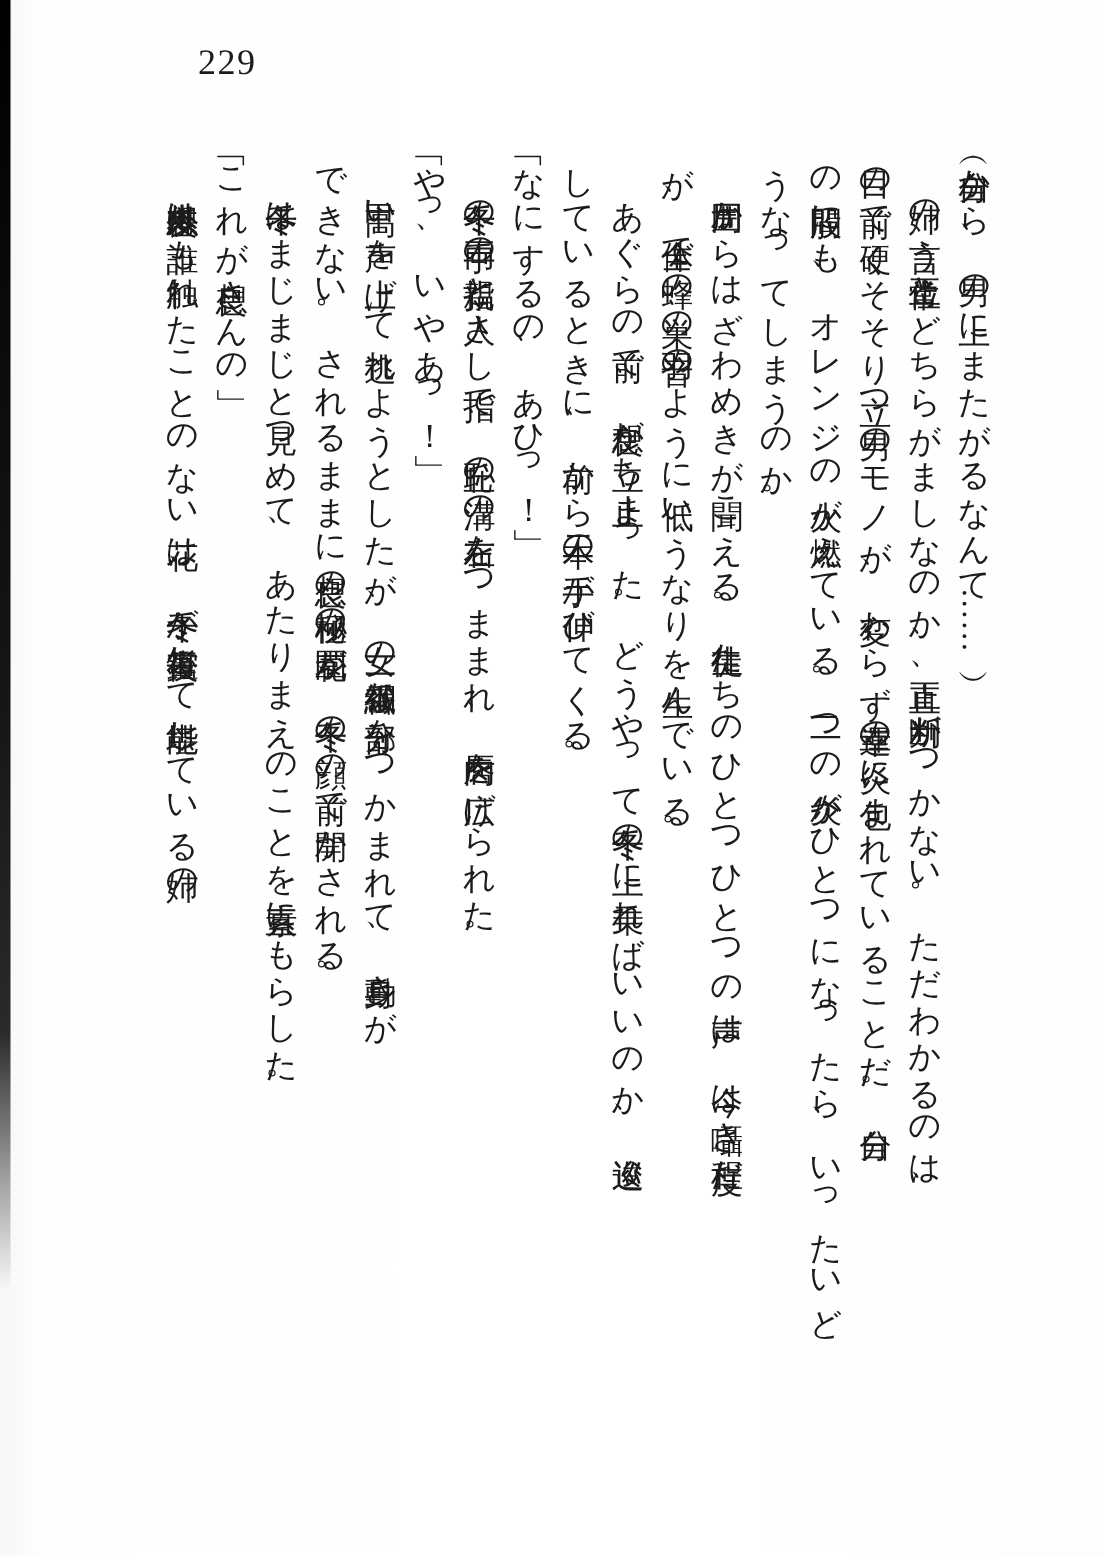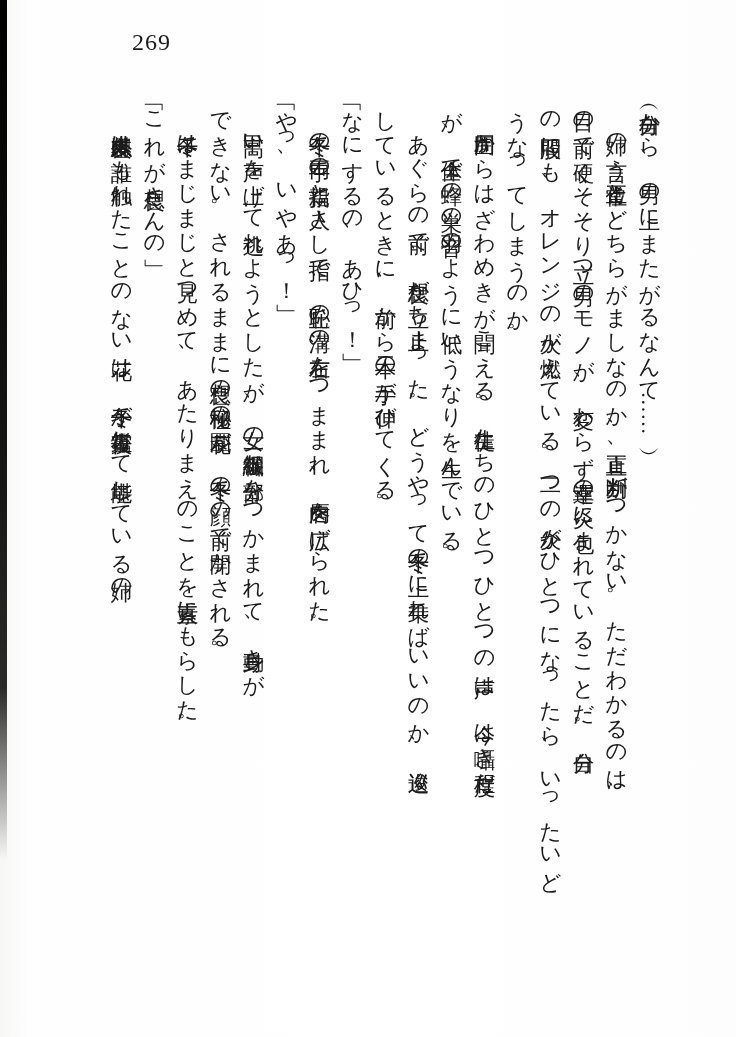--- a/index.html
+++ b/index.html
@@ -55,21 +55,21 @@
   .tline {
     white-space: pre;
   }
 </style>
 </head>
 <body>
 
 <div class="page">
   <div class="scan-edge-left"></div>
 
-  <div class="page-number">269</div>
+  <div class="page-number">229</div>
 
   <div class="page-text">
     <div class="tline">（自分から、男の上にまたがるなんて……）</div>
     <div class="tline">　姉の言う正常位とどちらがましなのか、正直、判断がつかない。ただわかるのは、</div>
     <div class="tline">目の前で硬くそそり立つ男のモノが、変わらず幸運の炎に包まれていることだ。自分</div>
     <div class="tline">の股間にも、オレンジの火が燃えている。二つの炎がひとつになったら、いったいど</div>
     <div class="tline">うなってしまうのか。</div>
     <div class="tline">　周囲からはざわめきが聞こえる。生徒たちのひとつひとつの声は、今は囁き程度だ</div>
     <div class="tline">が、全体で蜂の巣の羽音のように低いうなりを生んでいる。</div>
     <div class="tline">　あぐらの前で、想良が立ち止まった。どうやって千冬の上に乗ればいいのか、逡巡</div>

